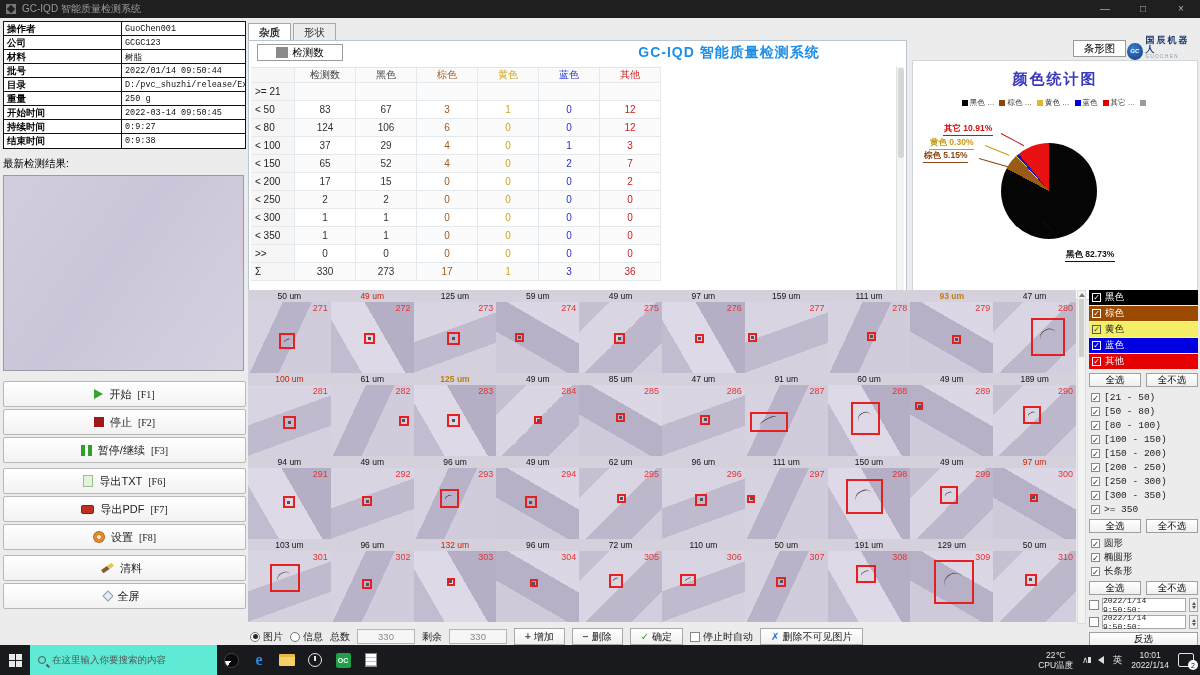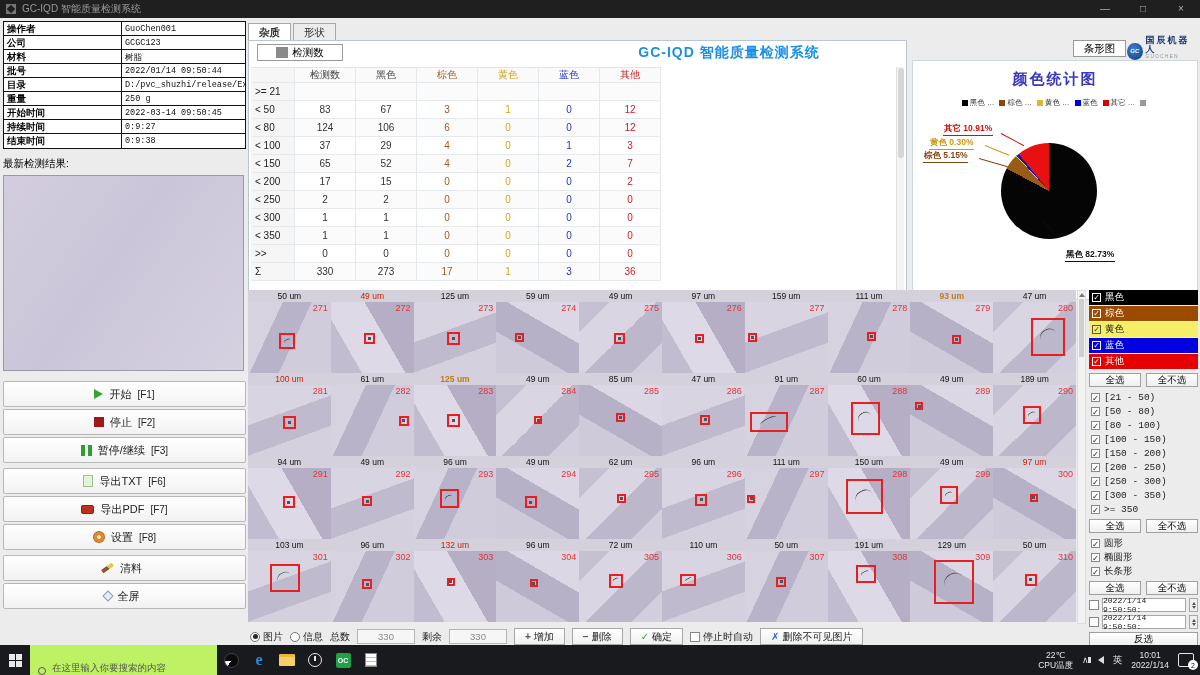--- a/index.html
+++ b/index.html
@@ -25,21 +25,21 @@
   .irow { display:flex; border-bottom:1px solid #111; height:14px; }
   .irow:last-child { border-bottom:none; }
   .irow .lab { width:118px; border-right:1px solid #111; font-weight:bold; font-size:9.5px; padding:1px 0 0 3px; color:#000; }
   .irow .val { flex:1; font-family:"Liberation Mono","DejaVu Sans Mono",monospace; font-size:8.5px; padding:2px 0 0 3px; color:#111; white-space:nowrap; overflow:hidden; }
   .latest { margin-top:8px; font-size:10.5px; color:#000; }
   .preview { margin-top:4px; width:241px; height:196px; border:1px solid #9a9aa5;
      background:linear-gradient(125deg,#d3cddf 0%,#cbc5d9 45%,#d6d1e1 100%); }
   .btnstack { margin-top:10px; display:flex; flex-direction:column; }
   .abtn { height:26px; margin-bottom:2px; background:linear-gradient(#ffffff,#f2f2f2); border:1px solid #b8b8b8; border-radius:2px;
      display:flex; align-items:center; justify-content:center; gap:6px; font-size:11px; color:#222; cursor:pointer; }
-  .abtn .key { font-family:Liberation Sans, sans-serif; font-size:10px; }
+  .abtn .key { font-family:Liberation Serif, serif; font-size:10px; }
   .gapb { margin-bottom:5px; }
   .aico { display:inline-block; }
   .play-icon { width:0; height:0; border-left:9px solid #33a433; border-top:5px solid transparent; border-bottom:5px solid transparent; }
   .stop-icon { width:10px; height:10px; background:#a01818; }
   .pause-icon { width:11px; height:11px; background:linear-gradient(90deg,#2f9e2f 38%,transparent 38%,transparent 62%,#2f9e2f 62%); }
   .txt-icon { width:10px; height:12px; background:#e4f4da; border:1px solid #9cc08c; }
   .pdf-icon { width:13px; height:9px; background:#c03020; border-radius:2px; border:1px solid #8a1f14; }
   .settings-icon { width:12px; height:12px; border-radius:50%; background:radial-gradient(circle,#fbe2c0 0 2px,#e08a30 2px 5px,#b86a20 5px); }
   .fullscreen-icon { width:8px; height:8px; border:1px solid #8f9bb0; background:#e8ecf4; transform:rotate(45deg); }
   .clean-icon { width:13px; height:4px; border-radius:1px; transform:rotate(-35deg); background:linear-gradient(90deg,#8a5a2a 55%,#e7c54a 55%); }
@@ -142,21 +142,21 @@
   .spin i { width:0; height:0; border-left:2.5px solid transparent; border-right:2.5px solid transparent; }
   .spin .up { border-bottom:3px solid #555; }
   .spin .dn { border-top:3px solid #555; }
   .invbtn { height:14px; border:1px solid #a0a0a0; background:linear-gradient(#fff,#efefef); font-size:9.5px; display:flex; align-items:center; justify-content:center; cursor:pointer; }
 
   
   .taskbar { position:absolute; left:0; top:645px; width:1200px; height:30px; background:#181a1e; display:flex; align-items:center; }
   .start { width:30px; height:30px; display:flex; align-items:center; justify-content:center; cursor:pointer; }
   .start .w { display:grid; grid-template-columns:6px 6px; grid-template-rows:6px 6px; gap:1px; }
   .start .w i { background:#e8e8e8; }
-  .searchbox { width:187px; height:30px; background:#bef264; display:flex; align-items:flex-end; gap:6px; padding-left:8px; }
+  .searchbox { width:187px; height:30px; background:#5eead4; display:flex; align-items:center; gap:6px; padding-left:8px; }
   .lens { width:8px; height:8px; border:1.5px solid #555; border-radius:50%; position:relative; flex:none; }
   .lens::after { content:""; position:absolute; width:4px; height:1.5px; background:#555; transform:rotate(45deg); left:7px; top:8px; }
   .searchbox .ph { font-size:9.5px; color:#555; white-space:nowrap; }
   .tbi { width:28px; height:30px; display:flex; align-items:center; justify-content:center; cursor:pointer; }
   .tb-app1 { width:15px; height:15px; border-radius:50%; background:conic-gradient(#0a0a0a 0 60%,#f5f5f5 60% 75%,#0a0a0a 75%); border:1px solid #444; }
   .tb-edge { color:#2f8ae0; font-size:16px; font-weight:bold; font-family:"Liberation Serif",serif; }
   .tb-folder { width:16px; height:12px; background:linear-gradient(#e8b93e 0 3px,#f7d163 3px); border-radius:1px; }
   .tb-clock { width:14px; height:14px; border:1.5px solid #e8e8e8; border-radius:50%; position:relative; }
   .tb-clock::after { content:""; position:absolute; left:5px; top:2px; width:1.5px; height:5px; background:#e8e8e8; }
   .tb-oc { width:15px; height:15px; background:#21a04a; border-radius:2px; color:#fff; font-size:7px; font-weight:bold; display:flex; align-items:center; justify-content:center; }

